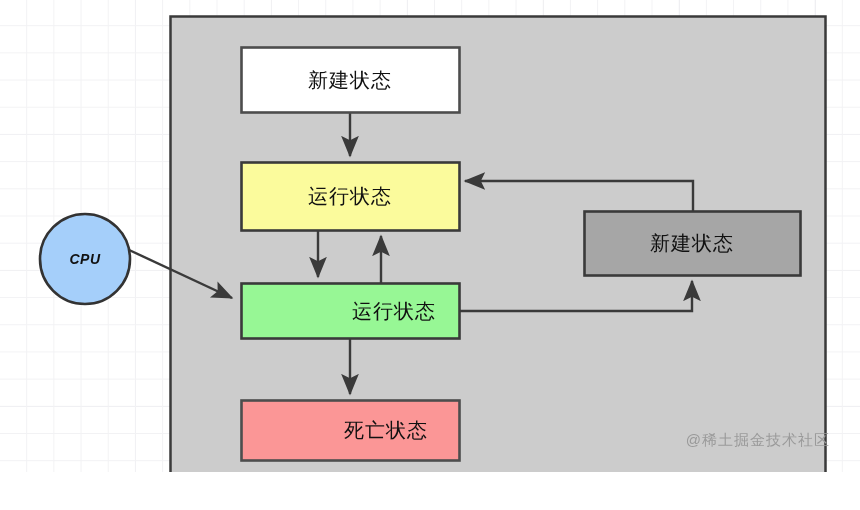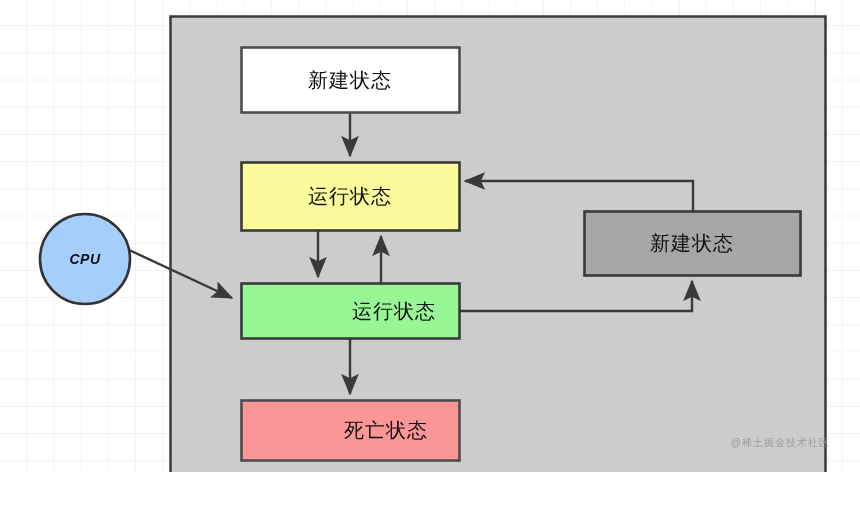--- a/index.html
+++ b/index.html
@@ -54,21 +54,21 @@
     font-style: italic;
     font-weight: bold;
     font-size: 14px;
     color: #111111;
     letter-spacing: 0.5px;
   }
   .watermark {
     position: absolute;
     right: 30px;
     bottom: 22px;
-    font-size: 10px;
+    font-size: 15px;
     color: #9a9a9a;
     letter-spacing: 1px;
     white-space: nowrap;
     user-select: none;
   }
 </style>
 </head>
 <body>
 
 <div id="canvas">

